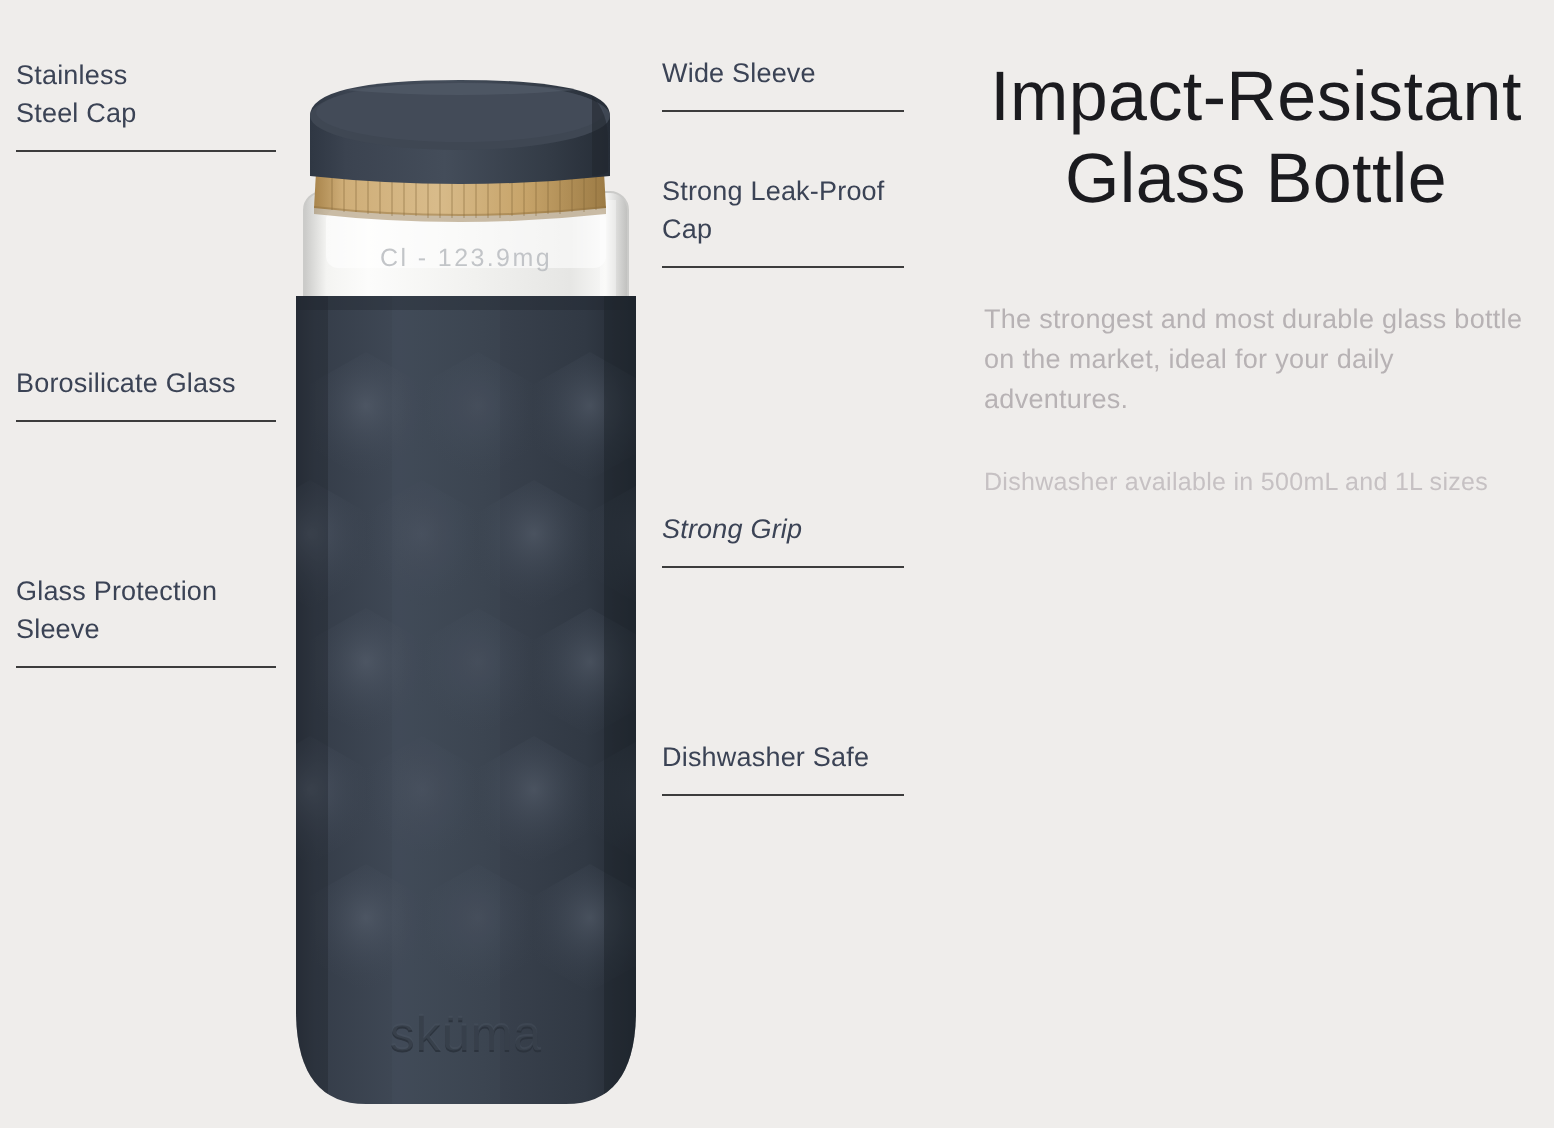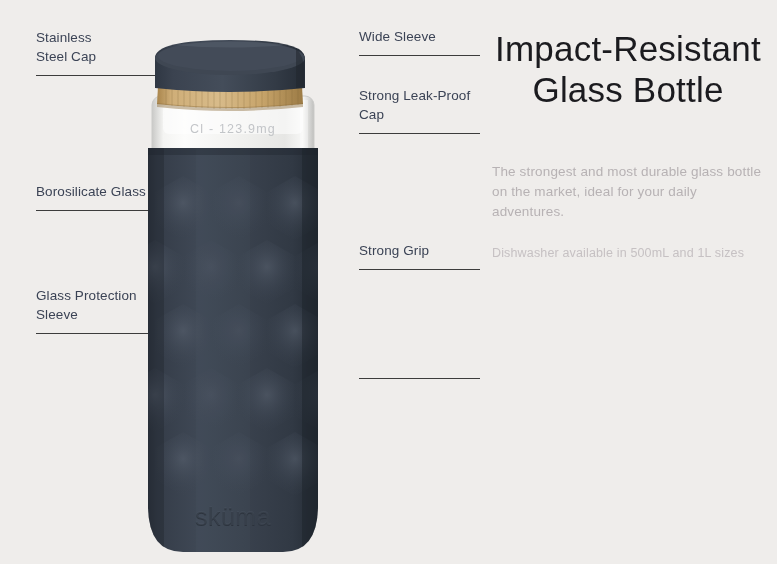--- a/index.html
+++ b/index.html
@@ -11,21 +11,20 @@
     height: 564px;
     background: #efedeb;
     font-family: "Liberation Sans", sans-serif;
     overflow: hidden;
     position: relative;
   }
 
   
   .callout {
     position: absolute;
-    margin-left: 28px;
   }
   .callout .label {
     font-size: 13.5px;
     line-height: 19px;
     color: #3b4355;
     letter-spacing: 0.1px;
     white-space: pre-line;
   }
   .callout .rule {
     height: 1px;
@@ -60,21 +59,21 @@
   #headline {
     font-size: 35px;
     line-height: 41px;
     font-weight: 300;
     color: #1b1b1f;
     letter-spacing: 0.2px;
     margin: 0;
     text-align: center;
   }
   #body-copy {
-    margin: 52px 0 0 0;
+    margin: 40px 0 0 0;
     font-size: 13.5px;
     line-height: 20px;
     color: #b7b2b4;
     text-align: left;
     letter-spacing: 0.15px;
   }
   #availability {
     margin: 22px 0 0 0;
     font-size: 12.5px;
     line-height: 18px;
@@ -103,25 +102,26 @@
 
 <div class="callout mid" id="cr-0" style="top: 27px;">
   <div class="label">Wide Sleeve</div>
   <div class="rule"></div>
 </div>
 <div class="callout mid" id="cr-1" style="top: 86px;">
   <div class="label">Strong Leak-Proof
 Cap</div>
   <div class="rule"></div>
 </div>
-<div class="callout mid" id="cr-2" style="top: 241px;">
+<div class="callout mid" id="cr-2" style="top: 255px; font-style: italic;">
   <div class="label">Strong Grip</div>
   <div class="rule"></div>
 </div>
 <div class="callout mid" id="cr-3" style="top: 369px;">
+  <div class="label">Dishwasher Safe</div>
   <div class="rule"></div>
 </div>
 
 <svg id="bottle" viewBox="0 0 777 564">
   <defs>
 
     <linearGradient id="sleeveGrad" x1="0" y1="0" x2="1" y2="0">
       <stop offset="0" stop-color="#2b323d"></stop>
       <stop offset="0.06" stop-color="#353d49"></stop>
       <stop offset="0.30" stop-color="#3f4855"></stop>

